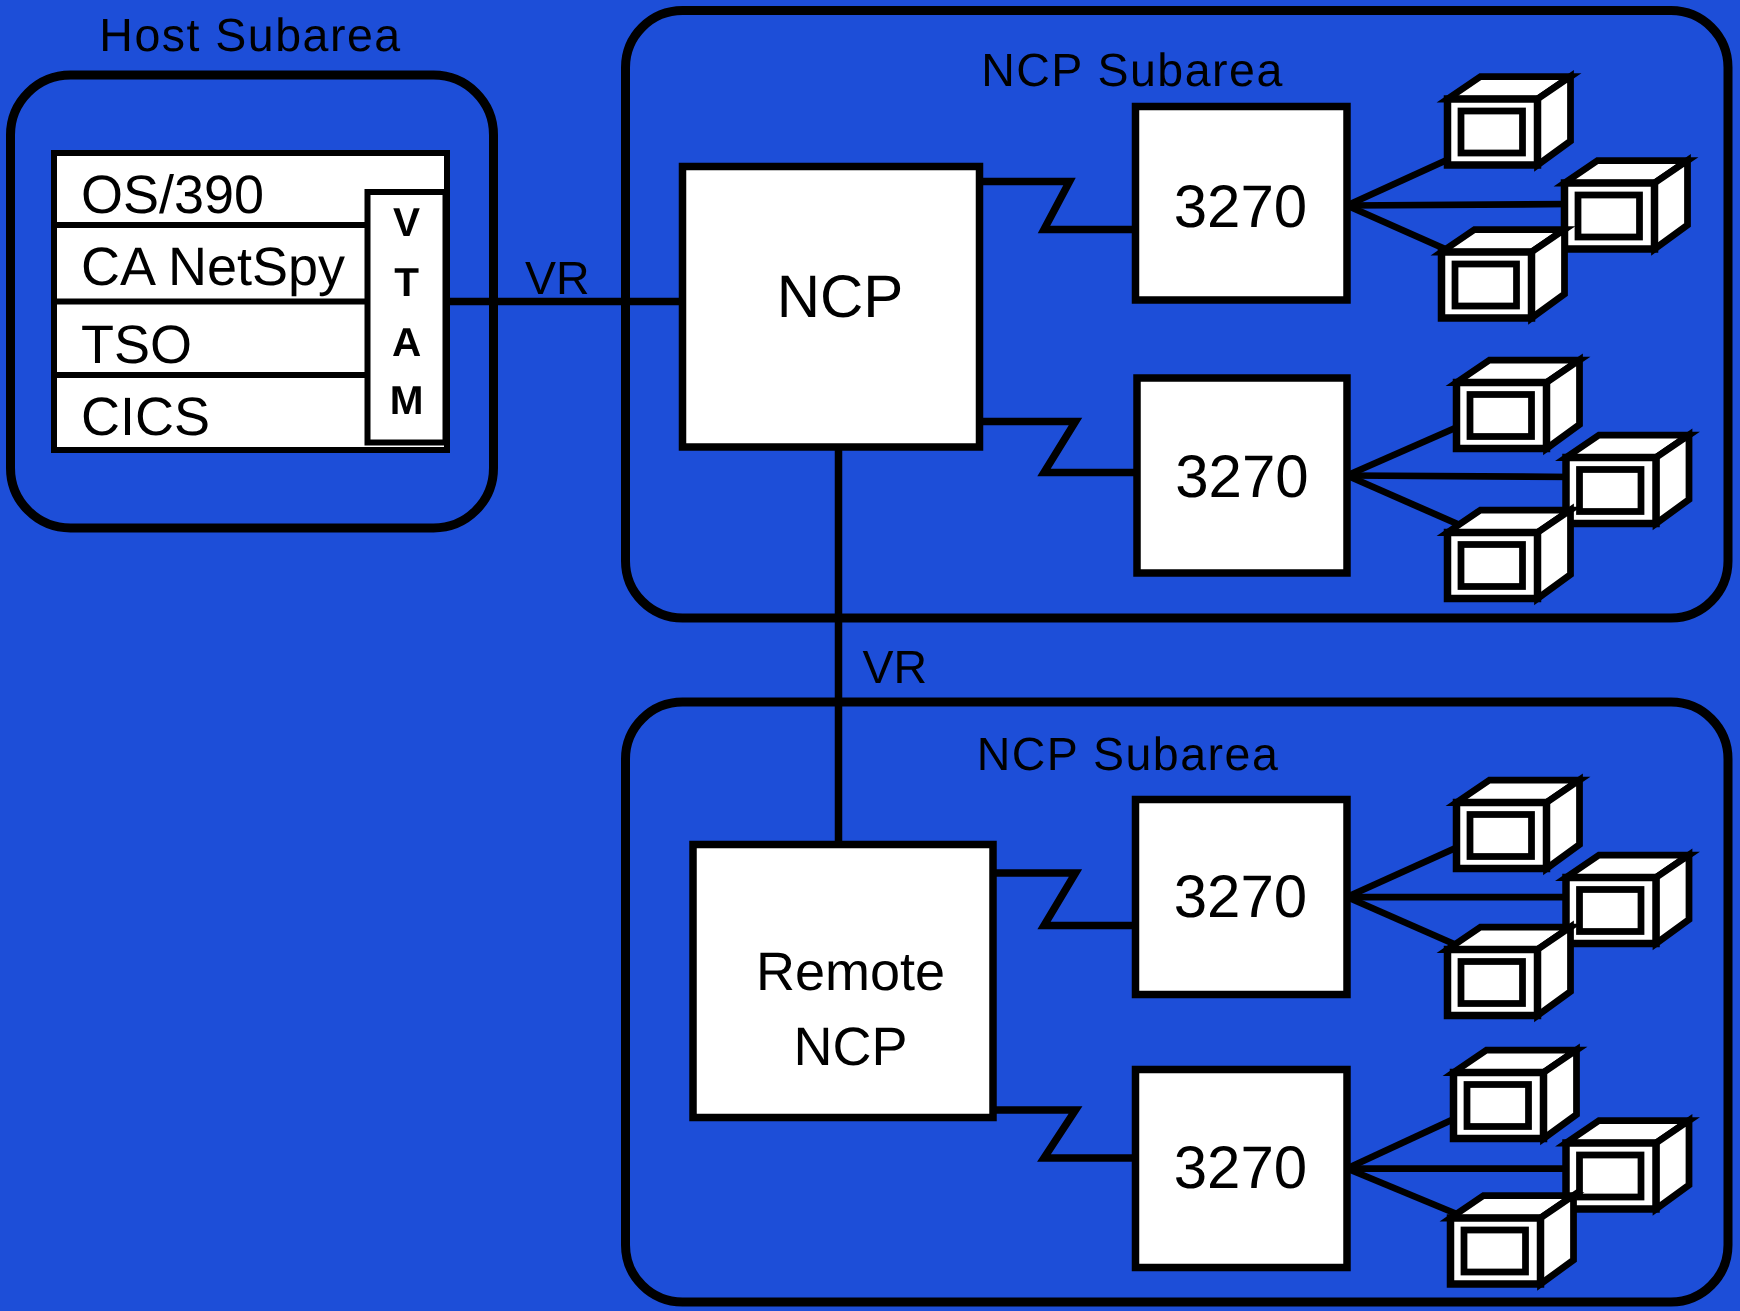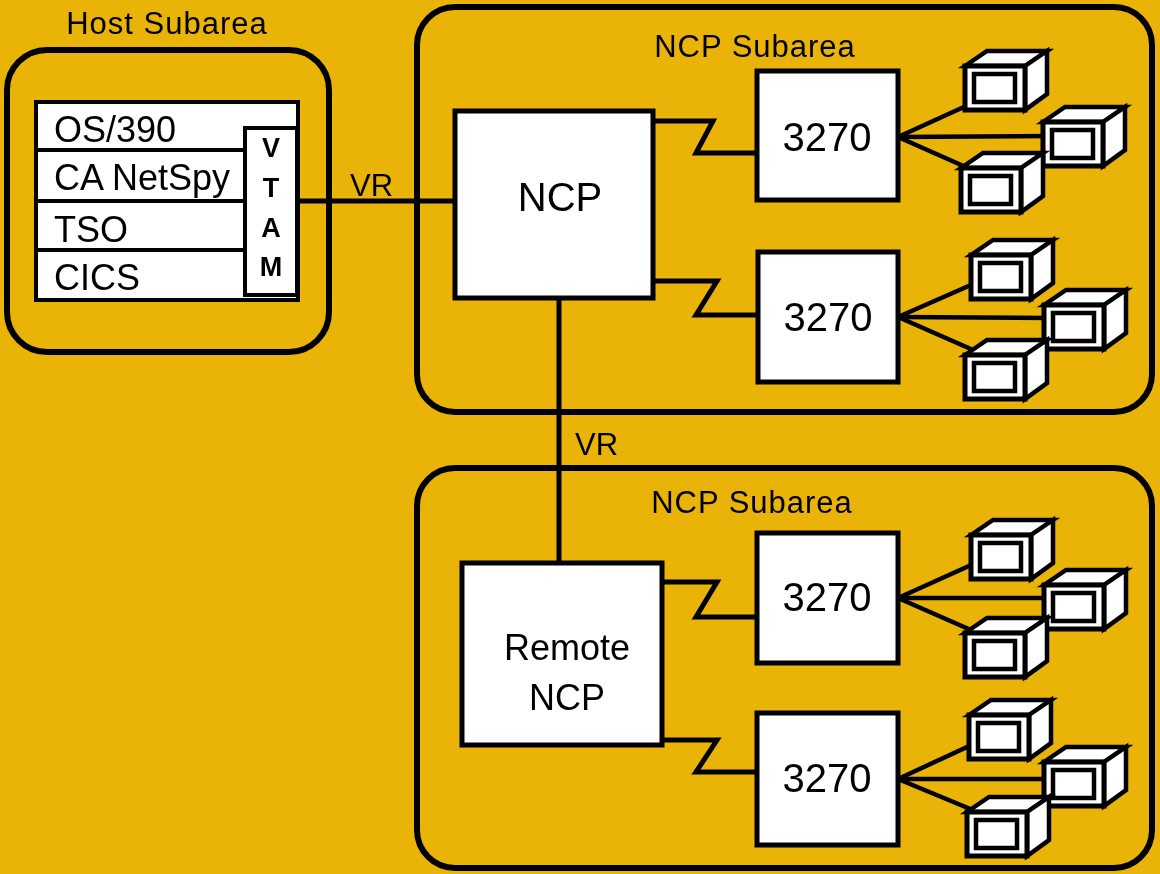--- a/index.html
+++ b/index.html
@@ -4,21 +4,21 @@
 <style>
   html, body {
     margin: 0;
     padding: 0;
     background: #ffffff;
   }
   .canvas {
     position: relative;
     width: 1160px;
     height: 874px;
-    background: #eab308;
+    background: #1d4ed8;
     overflow: hidden;
   }
   svg text {
     font-family: "Liberation Sans", sans-serif;
     fill: #000000;
   }
   .t-title   { font-size: 31px; letter-spacing: 1px; }
   .t-layer   { font-size: 36px; }
   .t-vtam    { font-size: 27px; font-weight: bold; }
   .t-node    { font-size: 40px; }

